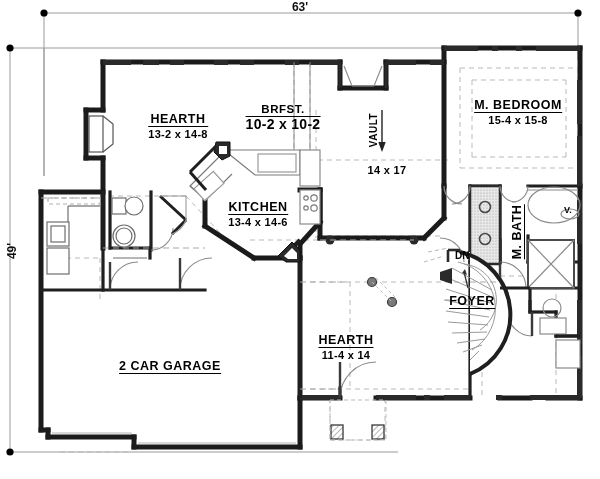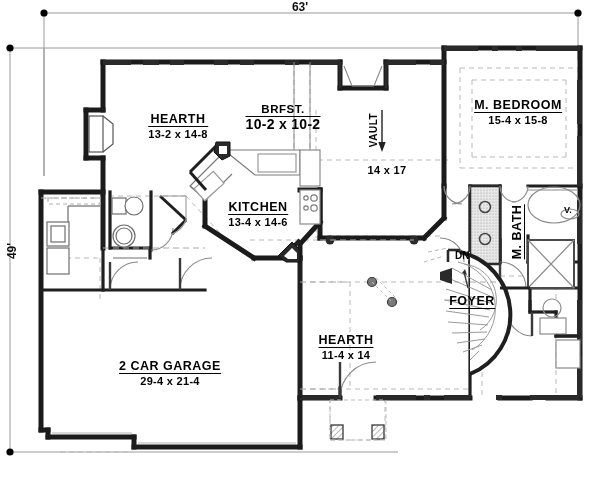--- a/index.html
+++ b/index.html
@@ -502,21 +502,20 @@
     <span class="dim">13-4  x  14-6</span>
   </div>
 
   <div class="lbl" style="left:346px;top:334px;">
     <span class="name">HEARTH</span>
     <span class="dim">11-4  x  14</span>
   </div>
 
   <div class="lbl" style="left:170px;top:360px;">
     <span class="name">2 CAR GARAGE</span>
-    <span class="dim">29-4  x  21-4</span>
   </div>
 
   <div class="lbl" style="left:432px;top:295px;margin-left:40px;">
     <span class="name">FOYER</span>
   </div>
 
   <div style="position:absolute;left:516px;top:232px;transform:translate(-50%,-50%) rotate(-90deg);">
     <span style="font-family:'Liberation Sans',sans-serif;font-weight:bold;font-size:12.5px;border-bottom:1.6px solid #000;display:inline-block;letter-spacing:0.5px;">M. BATH</span>
   </div>
 

